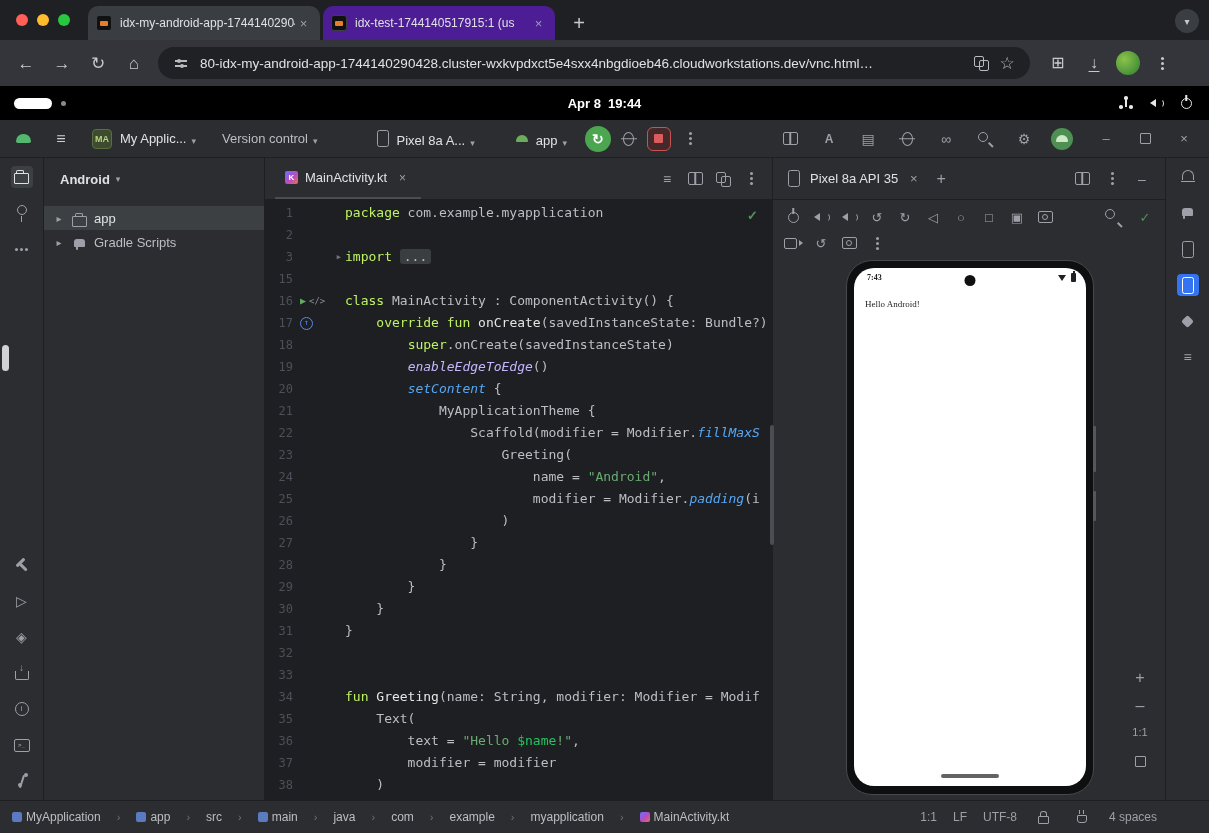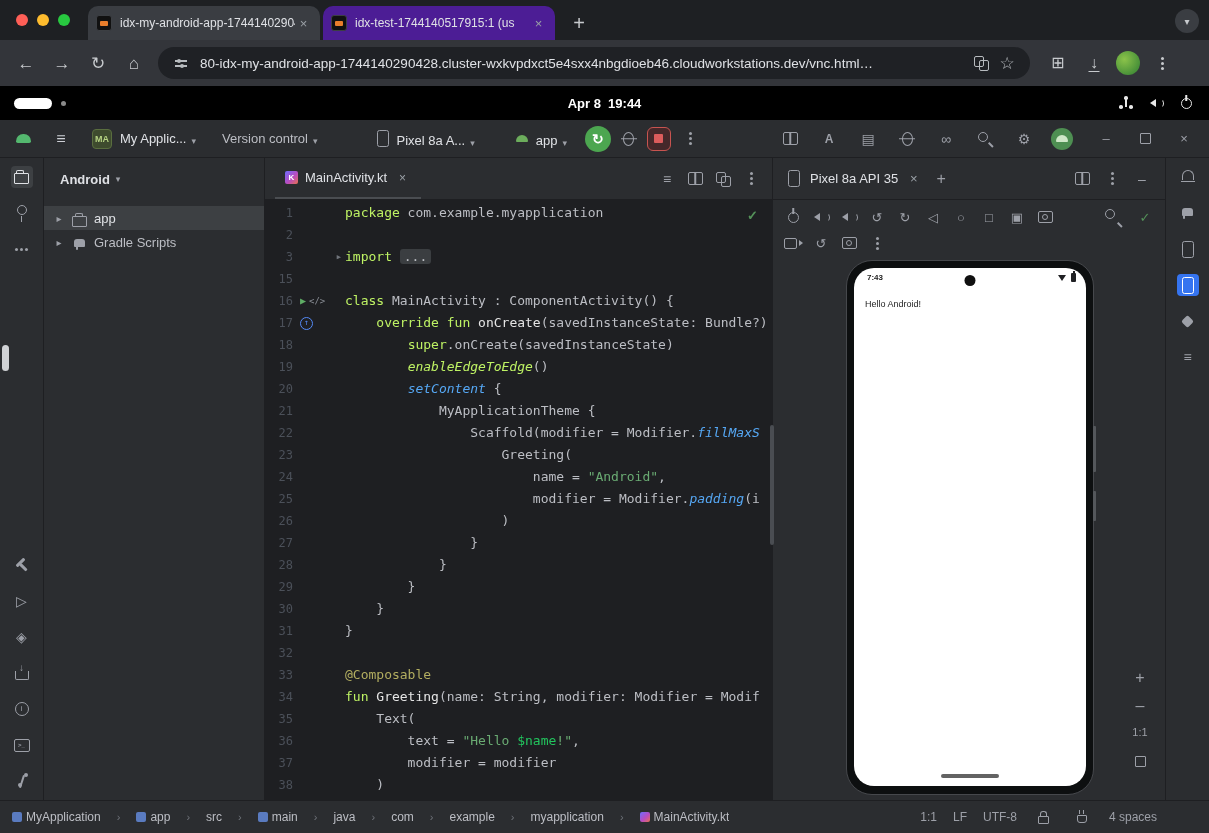--- a/index.html
+++ b/index.html
@@ -102,41 +102,41 @@
         background:linear-gradient(135deg,#6d6dff 0%,#b94cc0 55%,#e7714e 100%);
         display:flex;align-items:center;justify-content:center;flex:none;}
   .etab .t-close{font-size:12px;}
   .etabs-right{margin-left:auto;display:flex;gap:6px;}
   .code{flex:1;padding-top:2px;overflow:hidden;font-family:"DejaVu Sans Mono",monospace;font-size:13px;line-height:22px;}
   .cl{display:flex;height:22px;align-items:center;}
   .ln{width:28px;text-align:right;color:#4b5059;font-size:12px;flex:none;font-family:"DejaVu Sans Mono",monospace;}
   .gut{width:52px;flex:none;display:flex;align-items:center;gap:3px;padding-left:7px;}
   .txt{white-space:pre;color:#bcbec4;flex:1;min-width:0;overflow:hidden;}
   .kw{color:#bef264}.fn{color:#e5e5e5}.ext{color:#56a8f5;font-style:italic}
-  .cfn{color:#bef264;font-style:italic}.str{color:#6aab73}.tpl{color:#22c55e}.ann{color:#b3ae60}
+  .cfn{color:#c4b5fd;font-style:italic}.str{color:#6aab73}.tpl{color:#22c55e}.ann{color:#b3ae60}
   .fold{background:#3b3e41;border-radius:3px;padding:0 4px;color:#bcbec4;}
   .g-run{color:#5fad65;font-size:10px;}
   .g-code{color:#8a8e96;font-size:9px;font-family:"DejaVu Sans Mono",monospace;}
   .g-ovr{width:13px;height:13px;border:1px solid #548af7;border-radius:50%;color:#548af7;font-size:8px;
          display:inline-flex;align-items:center;justify-content:center;}
   .g-fold{color:#6f737a;font-size:11px;margin-left:auto;margin-right:3px;}
   .inspect-check{position:absolute;top:50px;right:14px;color:#549159;font-size:13px;font-weight:bold;}
 
   
   .devices{width:393px;flex:none;border-left:1px solid #1e1f22;display:flex;flex-direction:column;background:#2b2d30;position:relative;}
   .dtabs{height:42px;flex:none;border-bottom:1px solid #1e1f22;display:flex;align-items:center;padding:0 12px;gap:8px;}
   .dtab{display:flex;align-items:center;gap:7px;color:#dfe1e5;font-size:13px;}
   .dtabs-right{margin-left:auto;display:flex;gap:8px;}
   .dtoolbar{padding:4px 8px 2px;flex:none;}
   .drow{display:flex;align-items:center;gap:5px;height:26px;}
   .drow .rgt{margin-left:auto;display:flex;gap:8px;}
   .drow .ic{width:24px;height:24px;font-size:13px;}
   .emu-area{flex:1;position:relative;}
   .phone{position:absolute;left:73px;top:2px;width:248px;height:535px;background:#0d0f10;
-         border:1px solid #46484c;border-radius:26px;}
+         border:1px solid #46484c;border-radius:26px;font-family:Liberation Serif, serif;}
   .phone-screen{position:absolute;left:7px;right:7px;top:7px;bottom:8px;background:#fff;border-radius:20px;overflow:hidden;}
   .emu-status{position:absolute;top:5px;left:13px;right:10px;display:flex;align-items:center;gap:3px;}
   .emu-time{font-size:8px;color:#1b1b1b;font-weight:bold;}
   .emu-status .sp{flex:1;}
   .csi-wifi{width:0;height:0;border-left:4px solid transparent;border-right:4px solid transparent;border-top:6px solid #202124;}
   .csi-batt{width:5px;height:9px;background:#202124;border-radius:1px;position:relative;margin-left:2px;}
   .csi-batt::before{content:'';position:absolute;top:-2px;left:1.5px;width:2px;height:2px;background:#202124;}
   .punch{position:absolute;top:7px;left:50%;transform:translateX(-50%);width:11px;height:11px;border-radius:50%;background:#101010;}
   .emu-text{position:absolute;top:31px;left:11px;font-size:9px;color:#1f1f1f;}
   .emu-home{position:absolute;bottom:8px;left:50%;transform:translateX(-50%);width:58px;height:4px;border-radius:2px;background:#636363;}
@@ -486,21 +486,20 @@
               <span class="txt"><span class="pl">}</span></span>
             </div>
             <div class="cl">
               <span class="ln">32</span>
               <span class="gut"></span>
               <span class="txt"></span>
             </div>
             <div class="cl">
               <span class="ln">33</span>
               <span class="gut"></span>
-              <span class="txt"><span class="ann">@Composable</span></span>
             </div>
             <div class="cl">
               <span class="ln">34</span>
               <span class="gut"></span>
               <span class="txt"><span class="kw">fun</span><span class="pl"> </span><span class="fn">Greeting</span><span class="pl">(name: String, modifier: Modifier = Modif</span></span>
             </div>
             <div class="cl">
               <span class="ln">35</span>
               <span class="gut"></span>
               <span class="txt"><span class="pl">    Text(</span></span>

